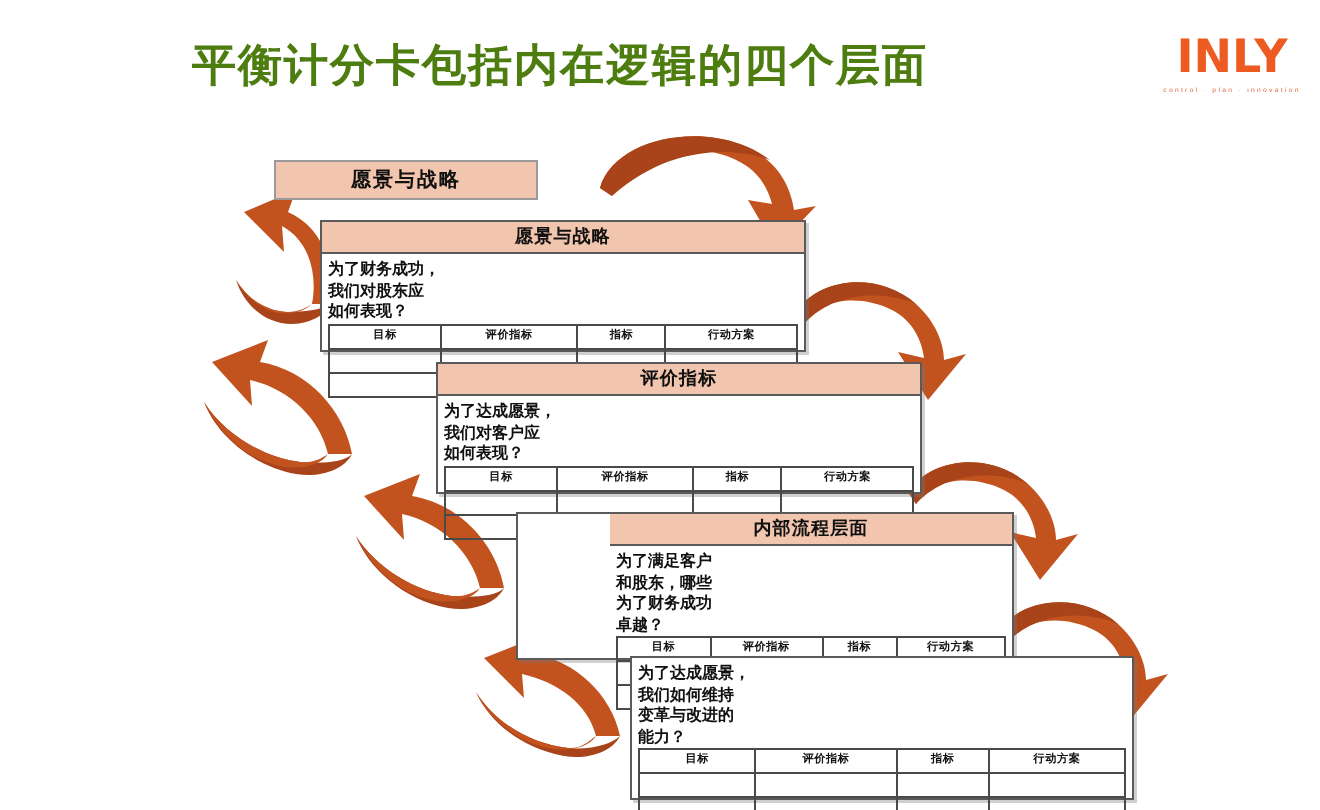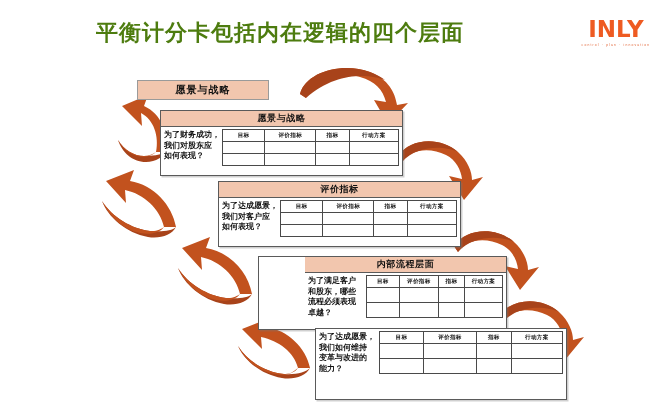--- a/index.html
+++ b/index.html
@@ -60,21 +60,21 @@
   }
   .panel .hdr{
     height:15px;
     background:#F2C6AE;
     border-bottom:1px solid #5a5a5a;
     display:flex;align-items:center;justify-content:center;
     font-family:"DejaVu Serif","Liberation Serif",serif;
     font-size:9px;font-weight:bold;color:#111;
     letter-spacing:.6px;
   }
-  .panel .body{display:flex;align-items:stretch;padding:2px 3px 3px 3px;}
+  .panel .body{display:flex;align-items:stretch;padding:2px 3px 3px 3px;flex-direction:column;}
   .panel .question{
     font-family:"DejaVu Sans","Liberation Sans",sans-serif;
     font-size:8px;line-height:10.5px;color:#111;font-weight:bold;
     padding-right:2px;padding-top:1px;
     white-space:pre-line;
     flex:0 0 auto;
   }
   .panel table{
     border-collapse:collapse;
     table-layout:fixed;
@@ -241,21 +241,21 @@
         </tbody>
       </table>
     </div>
   </div>
 
   <div class="panel" id="p-process">
     <div class="hdr">内部流程层面</div>
     <div class="body">
       <div class="question">为了满足客户
 和股东，哪些
-流程必须表现
+为了财务成功
 卓越？</div>
       <table>
         <colgroup>
             <col style="width:24%">
             <col style="width:29%">
             <col style="width:19%">
             <col style="width:28%">
           </colgroup>
         <thead>
             <tr>

